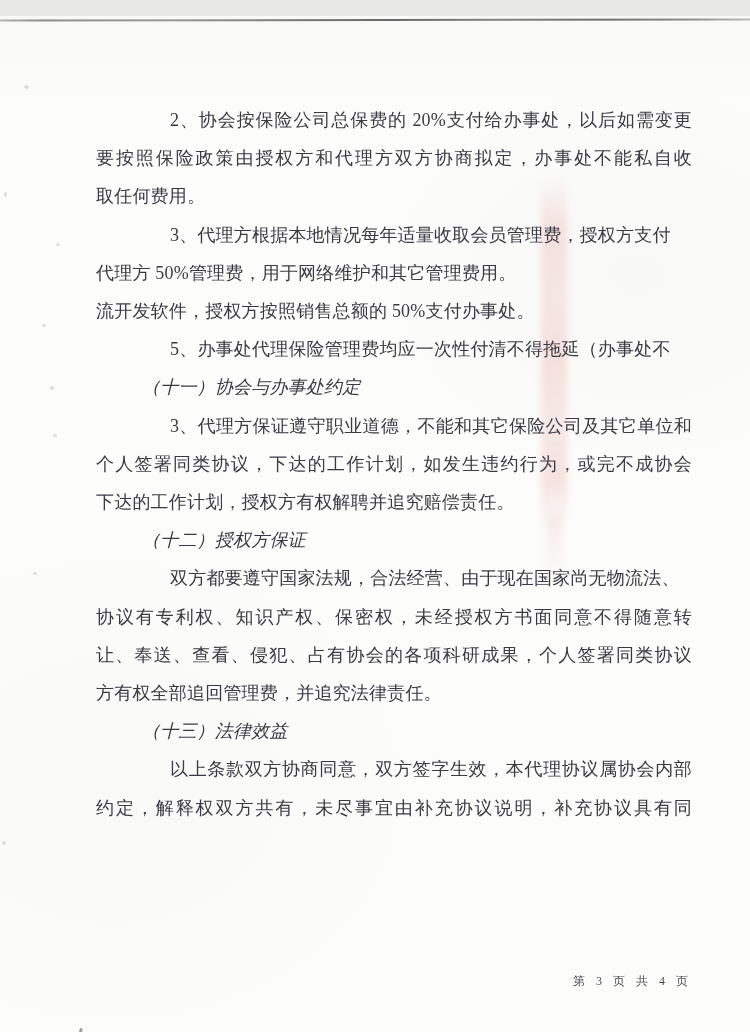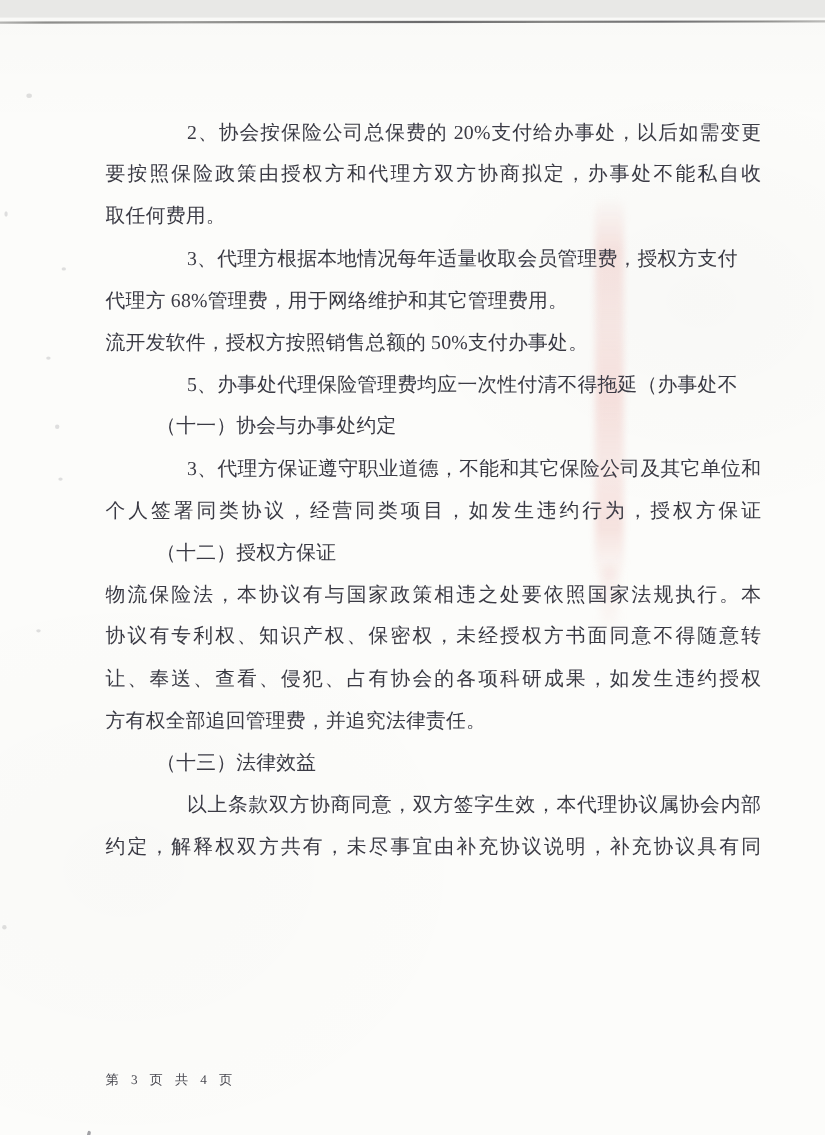--- a/index.html
+++ b/index.html
@@ -89,31 +89,31 @@
     left: 0;
     right: 0;
     padding: 85px 58px 0 96px;
     color: var(--ink, #383842);
     font-size: 18px;
     line-height: 38.2px;
     letter-spacing: 0.2px;
   }
   .line { white-space: normal; }
   .line.first   { text-indent: 74px; }
-  .line.heading { text-indent: 46px; }
+  .line.heading { text-indent: 46px; font-style: italic; }
   .line.fill {
     text-align: justify;
     text-align-last: justify;
   }
   .footer {
     position: absolute;
     top: 957px;
     left: 96px;
     width: 596px;
-    text-align: left;
+    text-align: right;
     font-size: 12px;
     line-height: 16px;
     letter-spacing: 4px;
     color: var(--footer-ink, #4a4a52);
   }
 </style>
 </head>
 <body>
 
 <div class="page">
@@ -130,30 +130,31 @@
   <div class="speck" style="left:33px;top:556px;width:4px;height:3px;"></div>
   <div class="speck" style="left:4px;top:176px;width:3px;height:5px;"></div>
   <div class="speck" style="left:2px;top:825px;width:4px;height:4px;"></div>
   <div class="comma-mark"></div>
 
   <div class="text-block">
     <div class="line first fill">2、协会按保险公司总保费的 20%支付给办事处，以后如需变更</div>
     <div class="line fill">要按照保险政策由授权方和代理方双方协商拟定，办事处不能私自收</div>
     <div class="line">取任何费用。</div>
     <div class="line first">3、代理方根据本地情况每年适量收取会员管理费，授权方支付</div>
-    <div class="line">代理方 68%管理费，用于网络维护和其它管理费用。</div>
+    <div class="line">代理方 50%管理费，用于网络维护和其它管理费用。</div>
     <div class="line">流开发软件，授权方按照销售总额的 50%支付办事处。</div>
     <div class="line first">5、办事处代理保险管理费均应一次性付清不得拖延（办事处不</div>
     <div class="line heading">（十一）协会与办事处约定</div>
     <div class="line first fill">3、代理方保证遵守职业道德，不能和其它保险公司及其它单位和</div>
-    <div class="line fill">个人签署同类协议，经营同类项目，如发生违约行为，授权方保证</div>
+    <div class="line fill">个人签署同类协议，下达的工作计划，如发生违约行为，或完不成协会</div>
+    <div class="line">下达的工作计划，授权方有权解聘并追究赔偿责任。</div>
     <div class="line heading">（十二）授权方保证</div>
-    <div class="line fill">物流保险法，本协议有与国家政策相违之处要依照国家法规执行。本</div>
+    <div class="line first">双方都要遵守国家法规，合法经营、由于现在国家尚无物流法、</div>
     <div class="line fill">协议有专利权、知识产权、保密权，未经授权方书面同意不得随意转</div>
-    <div class="line fill">让、奉送、查看、侵犯、占有协会的各项科研成果，如发生违约授权</div>
+    <div class="line fill">让、奉送、查看、侵犯、占有协会的各项科研成果，个人签署同类协议</div>
     <div class="line">方有权全部追回管理费，并追究法律责任。</div>
     <div class="line heading">（十三）法律效益</div>
     <div class="line first fill">以上条款双方协商同意，双方签字生效，本代理协议属协会内部</div>
     <div class="line fill">约定，解释权双方共有，未尽事宜由补充协议说明，补充协议具有同</div>
   </div>
 
   <div class="footer">第 3 页 共 4 页</div>
 
 </div>
 

